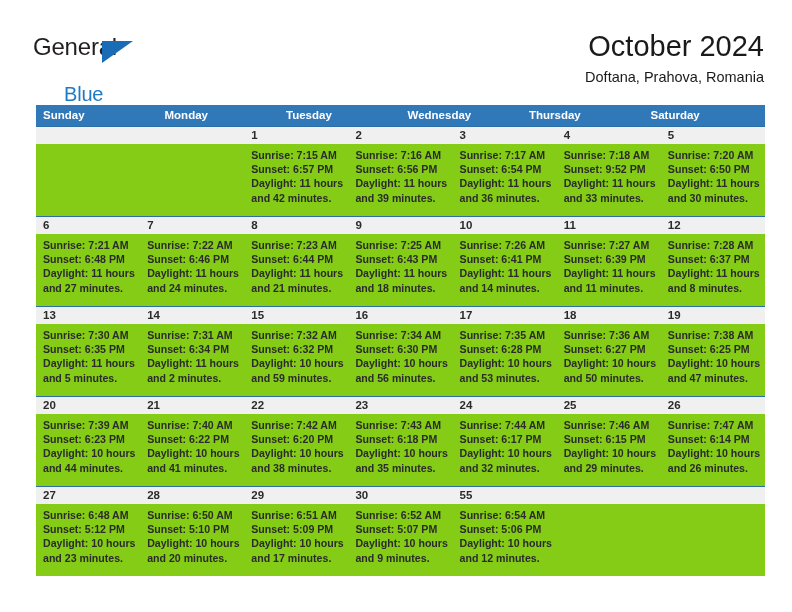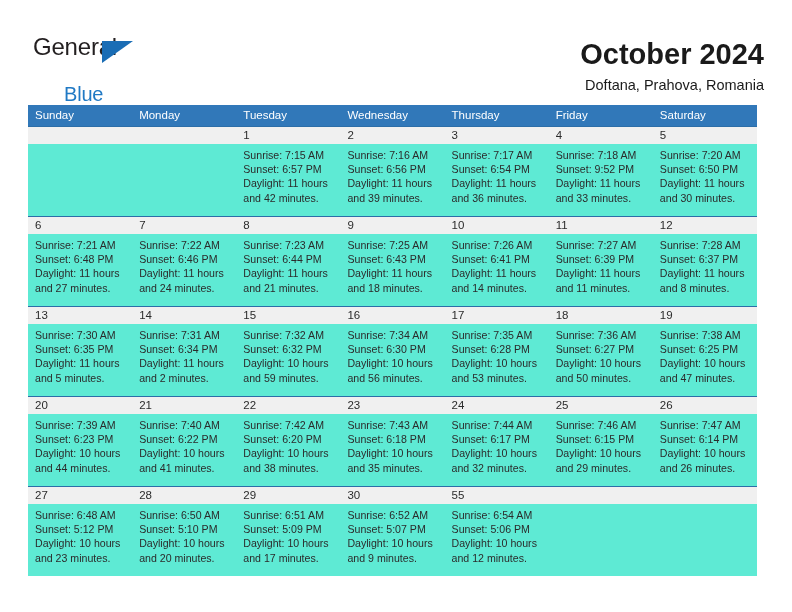--- a/index.html
+++ b/index.html
@@ -65,40 +65,40 @@
   }
 
   .title-block {
     position: absolute;
     right: 0;
     top: 0;
     text-align: right;
   }
   .cal-title {
     font-size: 29px;
-    font-weight: bold;
+    font-weight: normal;
     color: #1a1a1a;
     line-height: 36px;
     white-space: nowrap;
-    margin-top: 8px;
   }
   .cal-subtitle {
     margin-top: 4px;
     font-size: 14.5px;
     color: #1a1a1a;
     line-height: 18px;
     white-space: nowrap;
   }
 
   
   .calendar {
     position: absolute;
-    left: 28px;
+    left: 36px;
     top: 105px;
     width: 729px;
+    font-weight: bold;
   }
 
   .weekday-row {
     display: flex;
     width: 100%;
     background: #3178b9;
     height: 21px;
   }
   .weekday-cell {
     flex: 1 1 0;
@@ -128,21 +128,21 @@
     color: #2b2b2b;
     line-height: 17px;
     padding-left: 7px;
     white-space: nowrap;
     overflow: hidden;
   }
 
   .info-band {
     display: flex;
     width: 100%;
-    background: #5eead4;
+    background: #84cc16;
     height: 72px;
   }
   .info-cell {
     flex: 1 1 0;
     padding: 4px 5px 0 7px;
     overflow: hidden;
   }
   .info-line {
     font-size: 10.6px;
     color: #2b2b2b;
@@ -170,21 +170,20 @@
 
   </div>
 
   <div class="calendar">
     <div class="weekday-row" id="weekday-row">
         <div class="weekday-cell">Sunday</div>
         <div class="weekday-cell">Monday</div>
         <div class="weekday-cell">Tuesday</div>
         <div class="weekday-cell">Wednesday</div>
         <div class="weekday-cell">Thursday</div>
-        <div class="weekday-cell">Friday</div>
         <div class="weekday-cell">Saturday</div>
       </div>
     <div id="weeks-container">
         <div class="week-row">
           <div class="date-band">
             <div class="date-cell"></div>
             <div class="date-cell"></div>
             <div class="date-cell">1</div>
             <div class="date-cell">2</div>
             <div class="date-cell">3</div>

